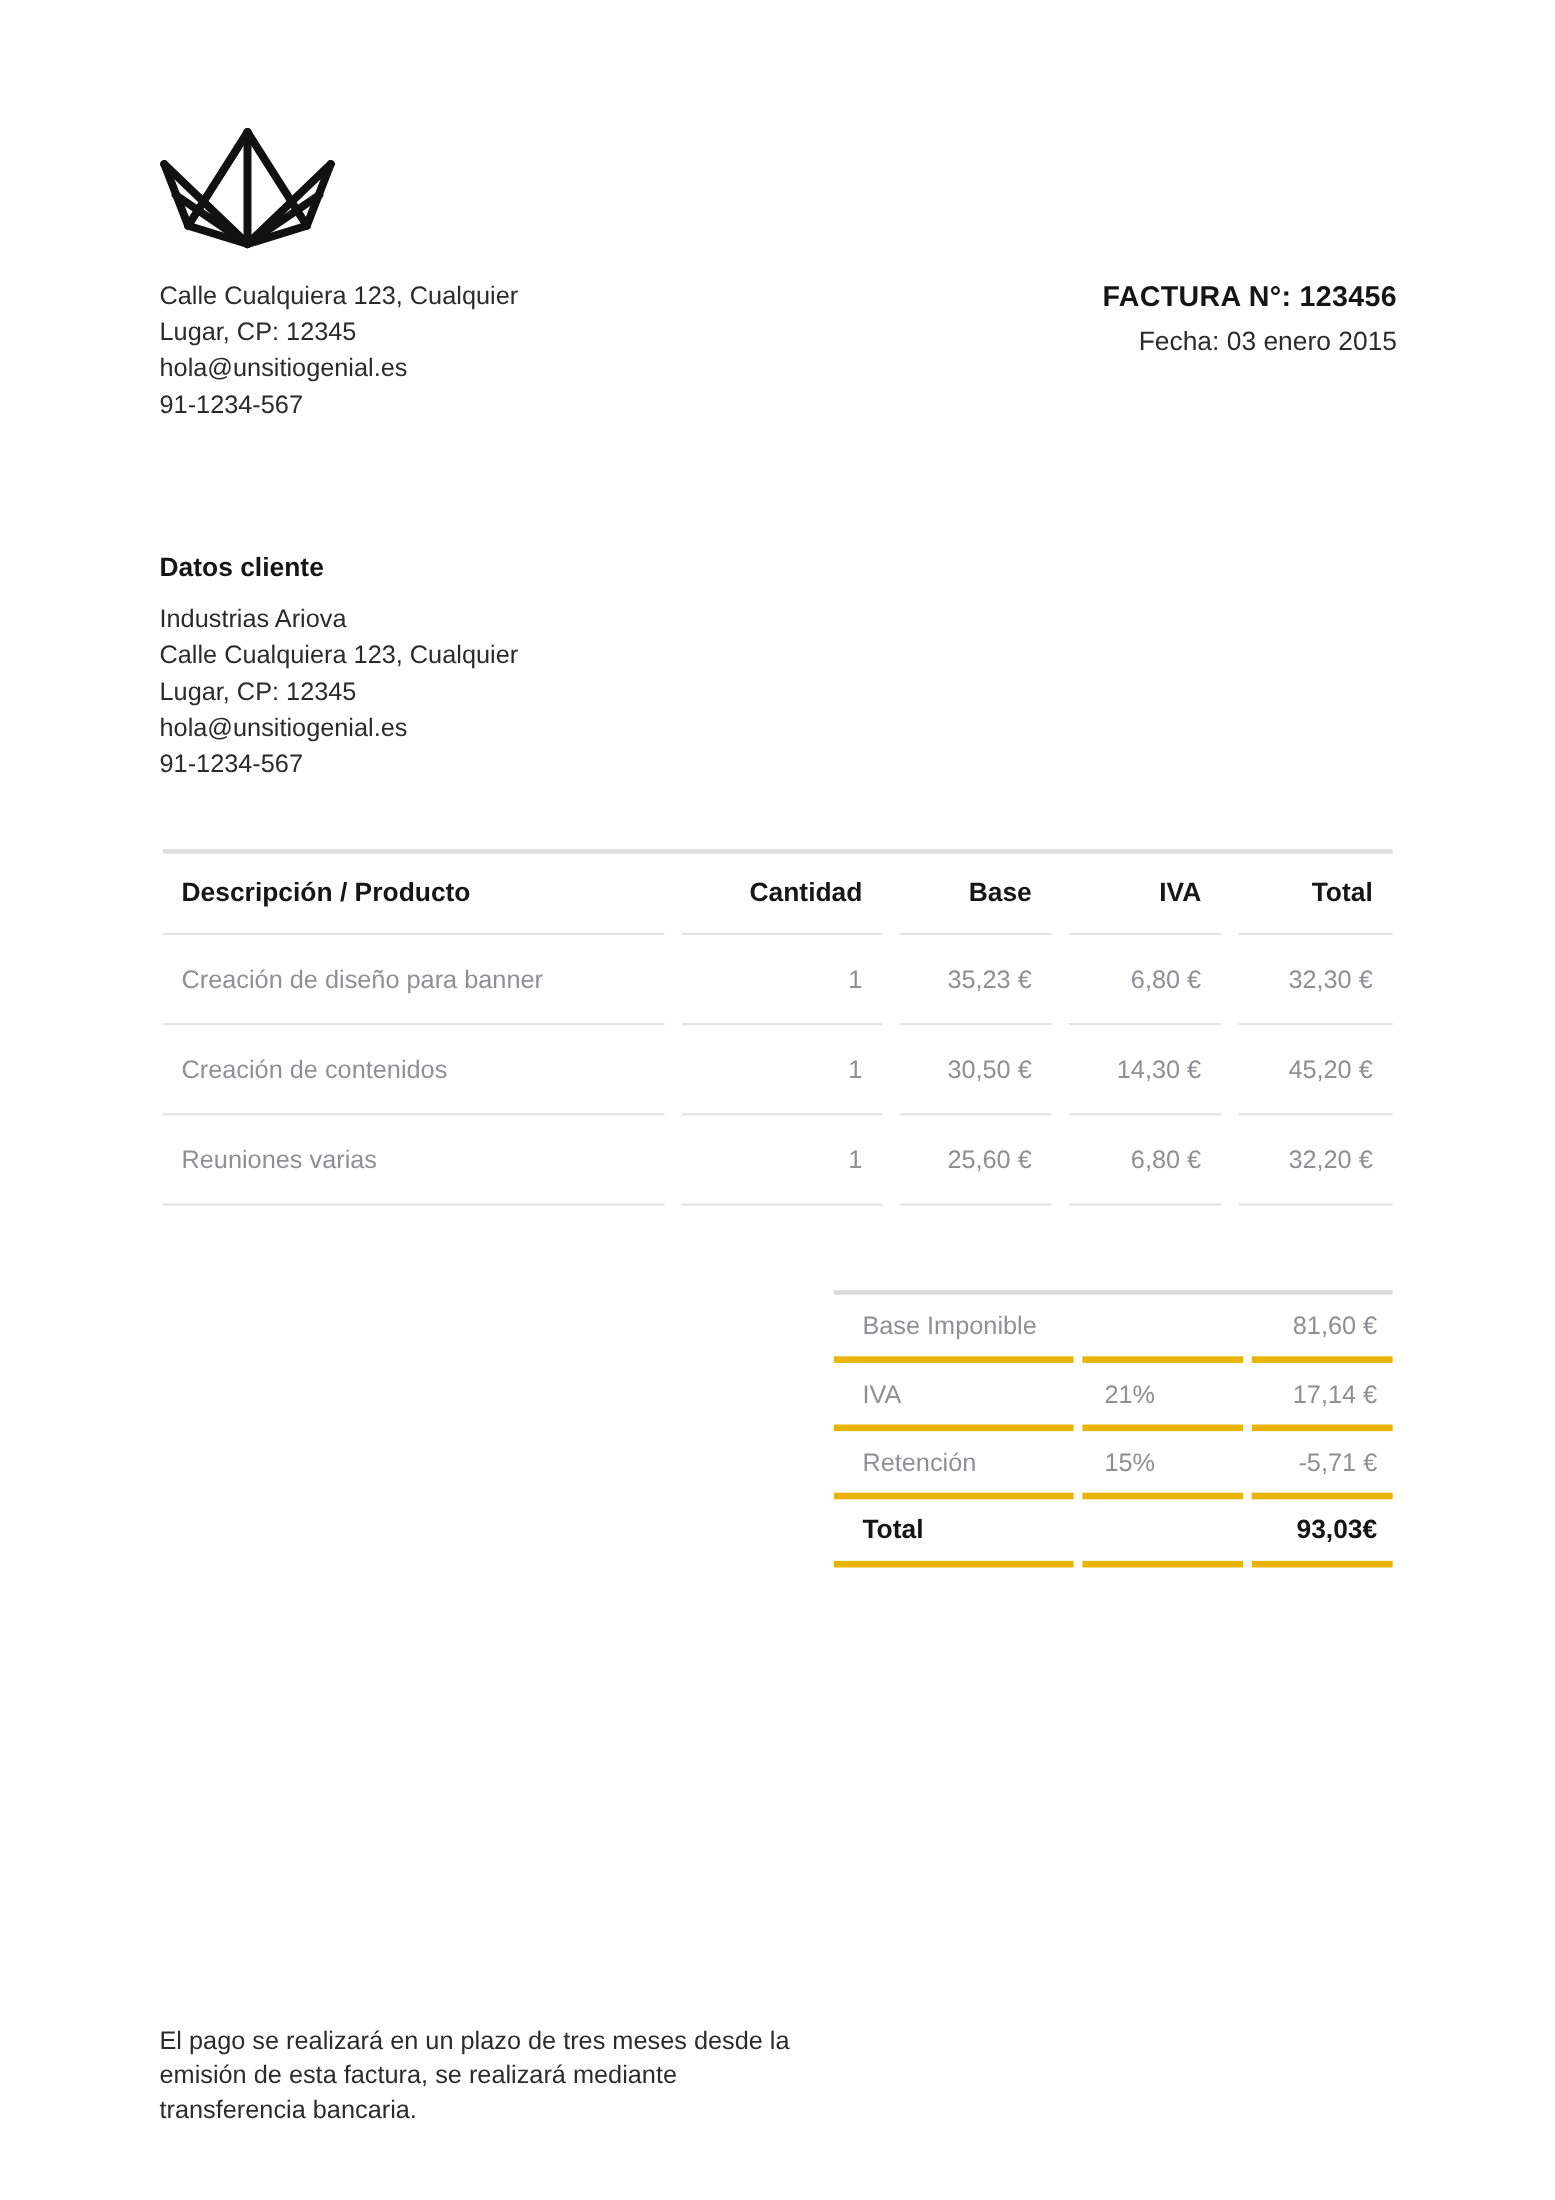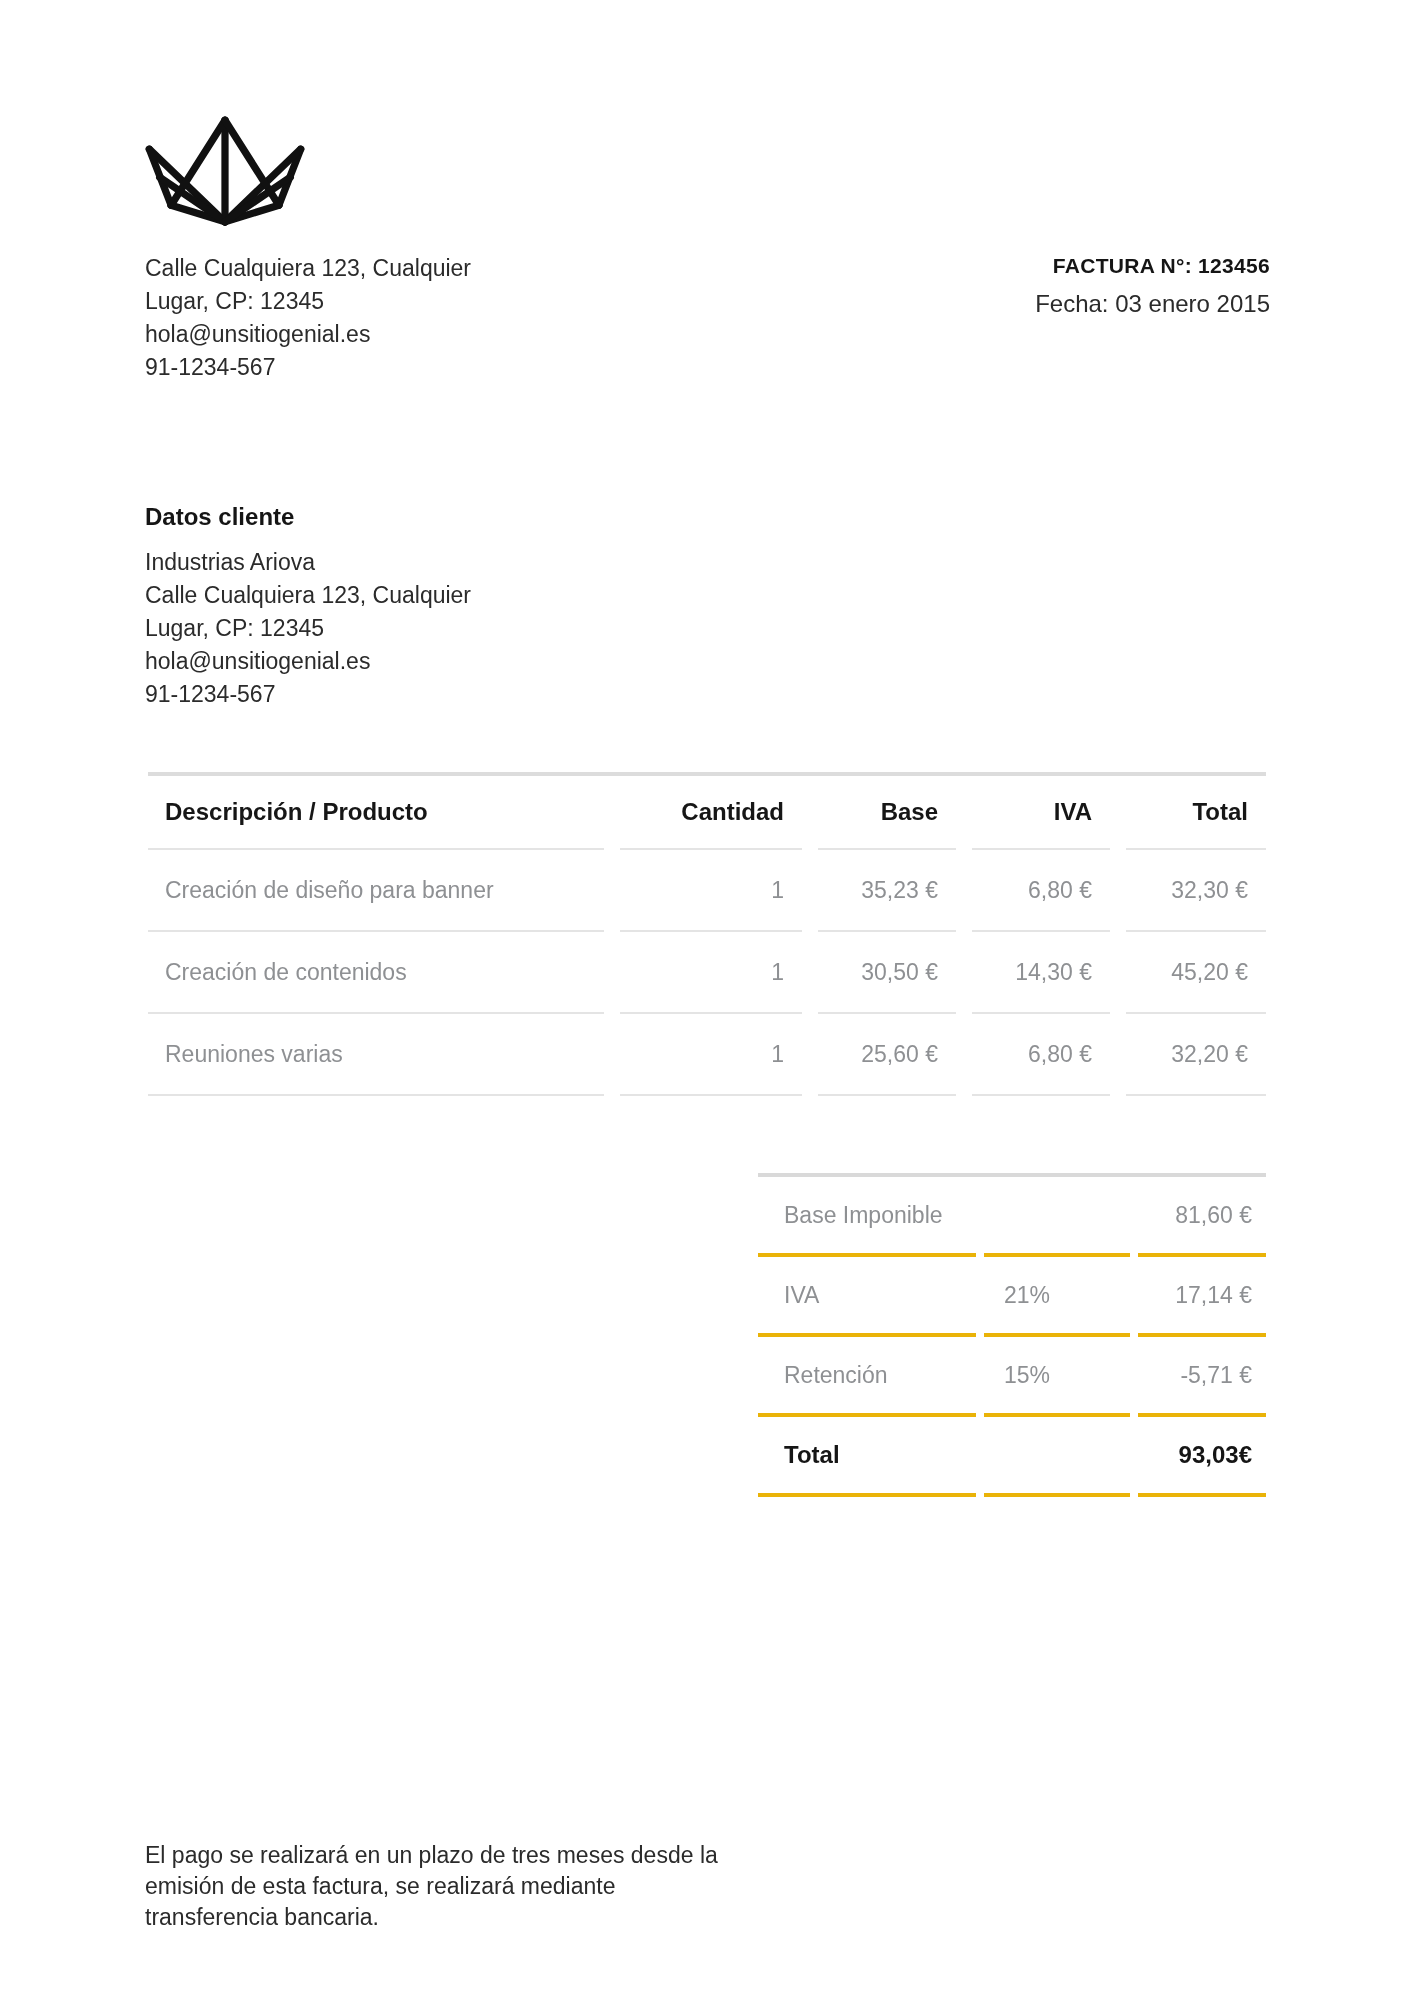--- a/index.html
+++ b/index.html
@@ -35,21 +35,21 @@
   }
 
   
   .invoice-meta {
     position: absolute;
     right: 144px;
     top: 254px;
     text-align: right;
   }
   .invoice-number {
-    font-size: 21px;
+    font-size: 26px;
     font-weight: bold;
     color: #151515;
     letter-spacing: 0.3px;
   }
   .invoice-date {
     margin-top: 12px;
     font-size: 24px;
     color: #2b2b2b;
   }
 
@@ -106,24 +106,24 @@
     position: absolute;
     left: 758px;
     top: 1173px;
     width: 508px;
     display: grid;
     grid-template-columns: 1fr 146px 128px;
     column-gap: 8px;
     border-top: 4px solid #d9d9d9;
   }
   .totals-table .cell {
-    height: 80px;
+    height: 62px;
     display: flex;
     align-items: center;
-    border-bottom: 4px solid #eab308;
+    border-bottom: 6px solid #eab308;
     font-size: 23px;
     color: #8e9093;
   }
   .totals-table .t-label  { padding-left: 26px; }
   .totals-table .t-mid    { padding-left: 20px; }
   .totals-table .t-amount { justify-content: flex-end; padding-right: 14px; }
   .totals-table .bold {
     color: #151515;
     font-weight: bold;
     font-size: 24px;

